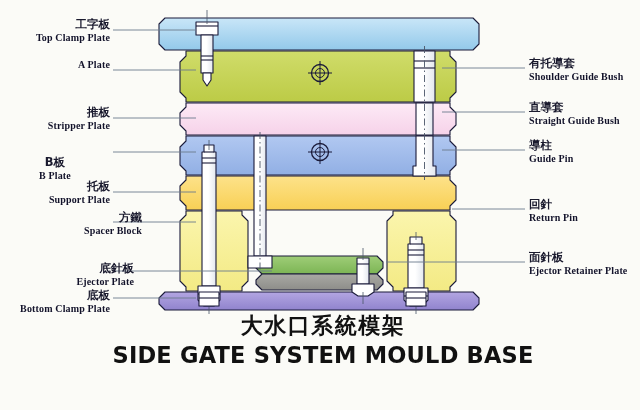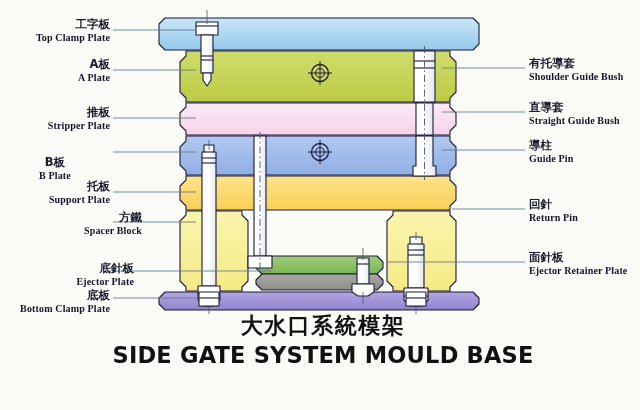--- a/index.html
+++ b/index.html
@@ -208,21 +208,20 @@
       <line x1="386" y1="262" x2="525" y2="262"></line>
     </g>
   </svg>
 
   <div class="lbl left" style="left:0;top:18px;width:110px;">
     <div class="cn">工字板</div>
     <div class="en">Top Clamp Plate</div>
   </div>
 
   <div class="lbl left" style="left:0;top:58px;width:110px;">
-    <div class="cn">A板</div>
     <div class="en">A Plate</div>
   </div>
 
   <div class="lbl left" style="left:0;top:106px;width:110px;">
     <div class="cn">推板</div>
     <div class="en">Stripper Plate</div>
   </div>
 
   <div class="lbl left" style="left:0;top:156px;width:110px;text-align:center;">
     <div class="cn">B板</div>

